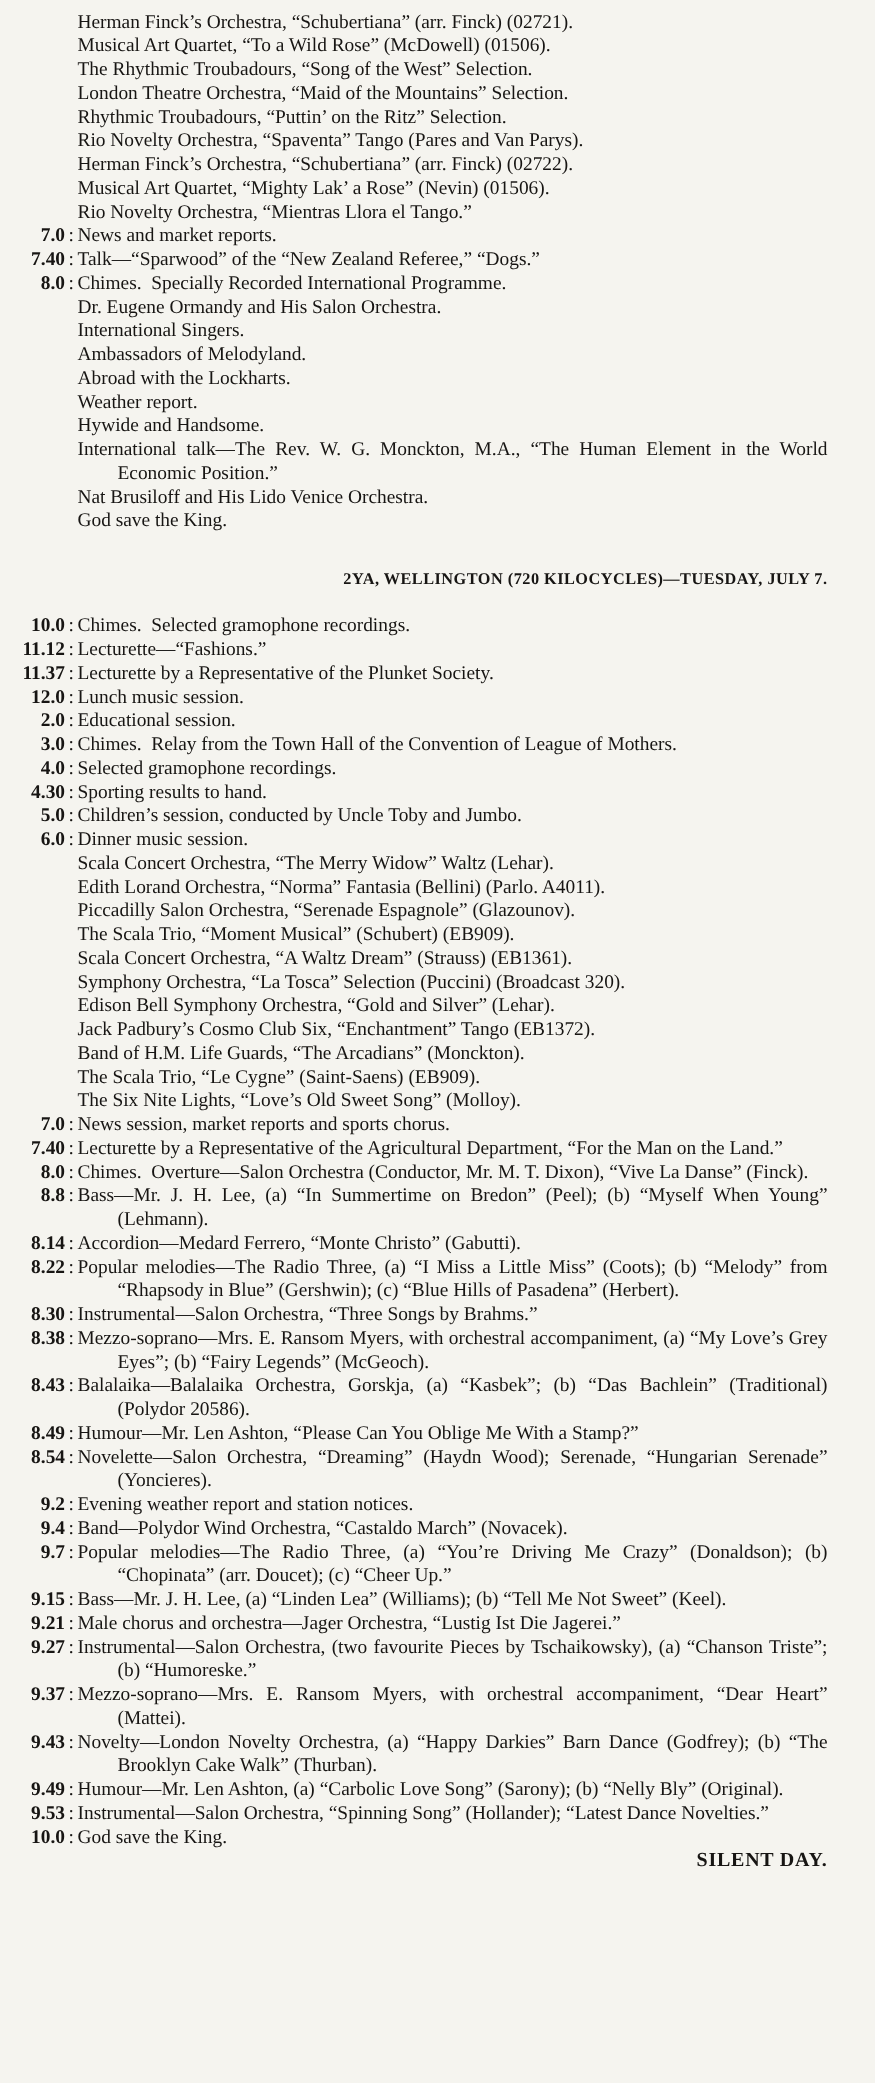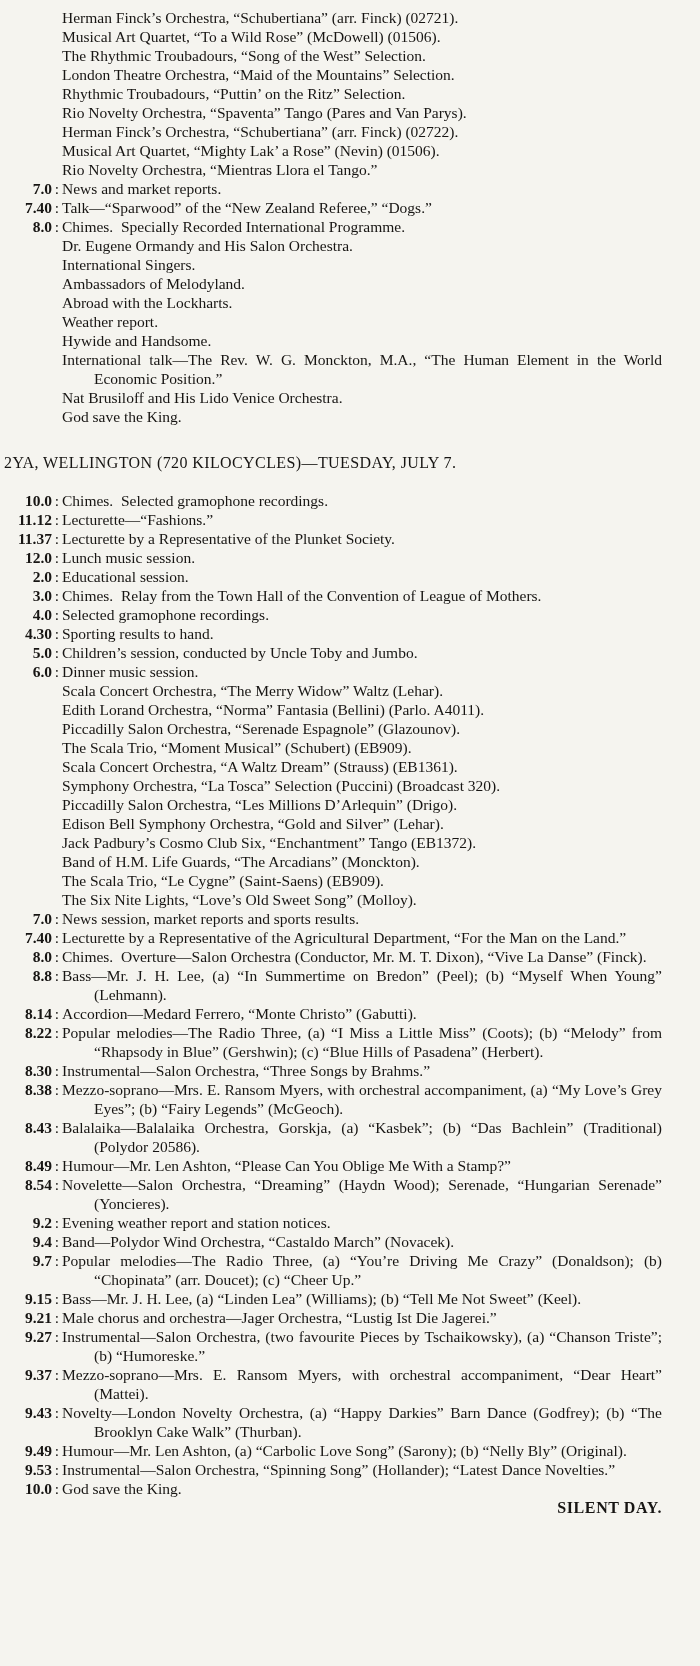--- a/index.html
+++ b/index.html
@@ -27,23 +27,23 @@
     text-align: center;
   }
   .desc {
     flex: 1;
     text-align: justify;
     padding-left: 32px;
     text-indent: -32px;
     overflow-wrap: break-word;
   }
   .station-header {
-    font-size: 16px;
-    font-weight: normal;
-    text-align: left;
+    font-size: 13px;
+    font-weight: bold;
+    text-align: right;
     letter-spacing: 0.4px;
     margin: 27px 0 19px 0;
   }
   .station-header.last { margin-top: 34px; margin-bottom: 16px; }
   .silent-note {
     font-weight: bold;
     text-align: right;
     letter-spacing: 0.6px;
     font-size: 16px;
     margin: 0 0 10px 0;
@@ -236,25 +236,20 @@
     <span class="desc">Scala Concert Orchestra, “A Waltz Dream” (Strauss) (EB1361).</span>
   </div>
       <div class="row">
     <span class="time"></span>
     <span class="colon"></span>
     <span class="desc">Symphony Orchestra, “La Tosca” Selection (Puccini) (Broadcast 320).</span>
   </div>
       <div class="row">
     <span class="time"></span>
     <span class="colon"></span>
-    <span class="desc">Piccadilly Salon Orchestra, “Les Millions D’Arlequin” (Drigo).</span>
-  </div>
-      <div class="row">
-    <span class="time"></span>
-    <span class="colon"></span>
     <span class="desc">Edison Bell Symphony Orchestra, “Gold and Silver” (Lehar).</span>
   </div>
       <div class="row">
     <span class="time"></span>
     <span class="colon"></span>
     <span class="desc">Jack Padbury’s Cosmo Club Six, “Enchantment” Tango (EB1372).</span>
   </div>
       <div class="row">
     <span class="time"></span>
     <span class="colon"></span>
@@ -266,21 +261,21 @@
     <span class="desc">The Scala Trio, “Le Cygne” (Saint-Saens) (EB909).</span>
   </div>
       <div class="row">
     <span class="time"></span>
     <span class="colon"></span>
     <span class="desc">The Six Nite Lights, “Love’s Old Sweet Song” (Molloy).</span>
   </div>
       <div class="row">
     <span class="time">7.0</span>
     <span class="colon">:</span>
-    <span class="desc">News session, market reports and sports results.</span>
+    <span class="desc">News session, market reports and sports chorus.</span>
   </div>
       <div class="row">
     <span class="time">7.40</span>
     <span class="colon">:</span>
     <span class="desc">Lecturette by a Representative of the Agricultural Department, “For the Man on the Land.”</span>
   </div>
       <div class="row">
     <span class="time">8.0</span>
     <span class="colon">:</span>
     <span class="desc">Chimes.&nbsp; Overture—Salon Orchestra (Conductor, Mr. M. T. Dixon), “Vive La Danse” (Finck).</span>

